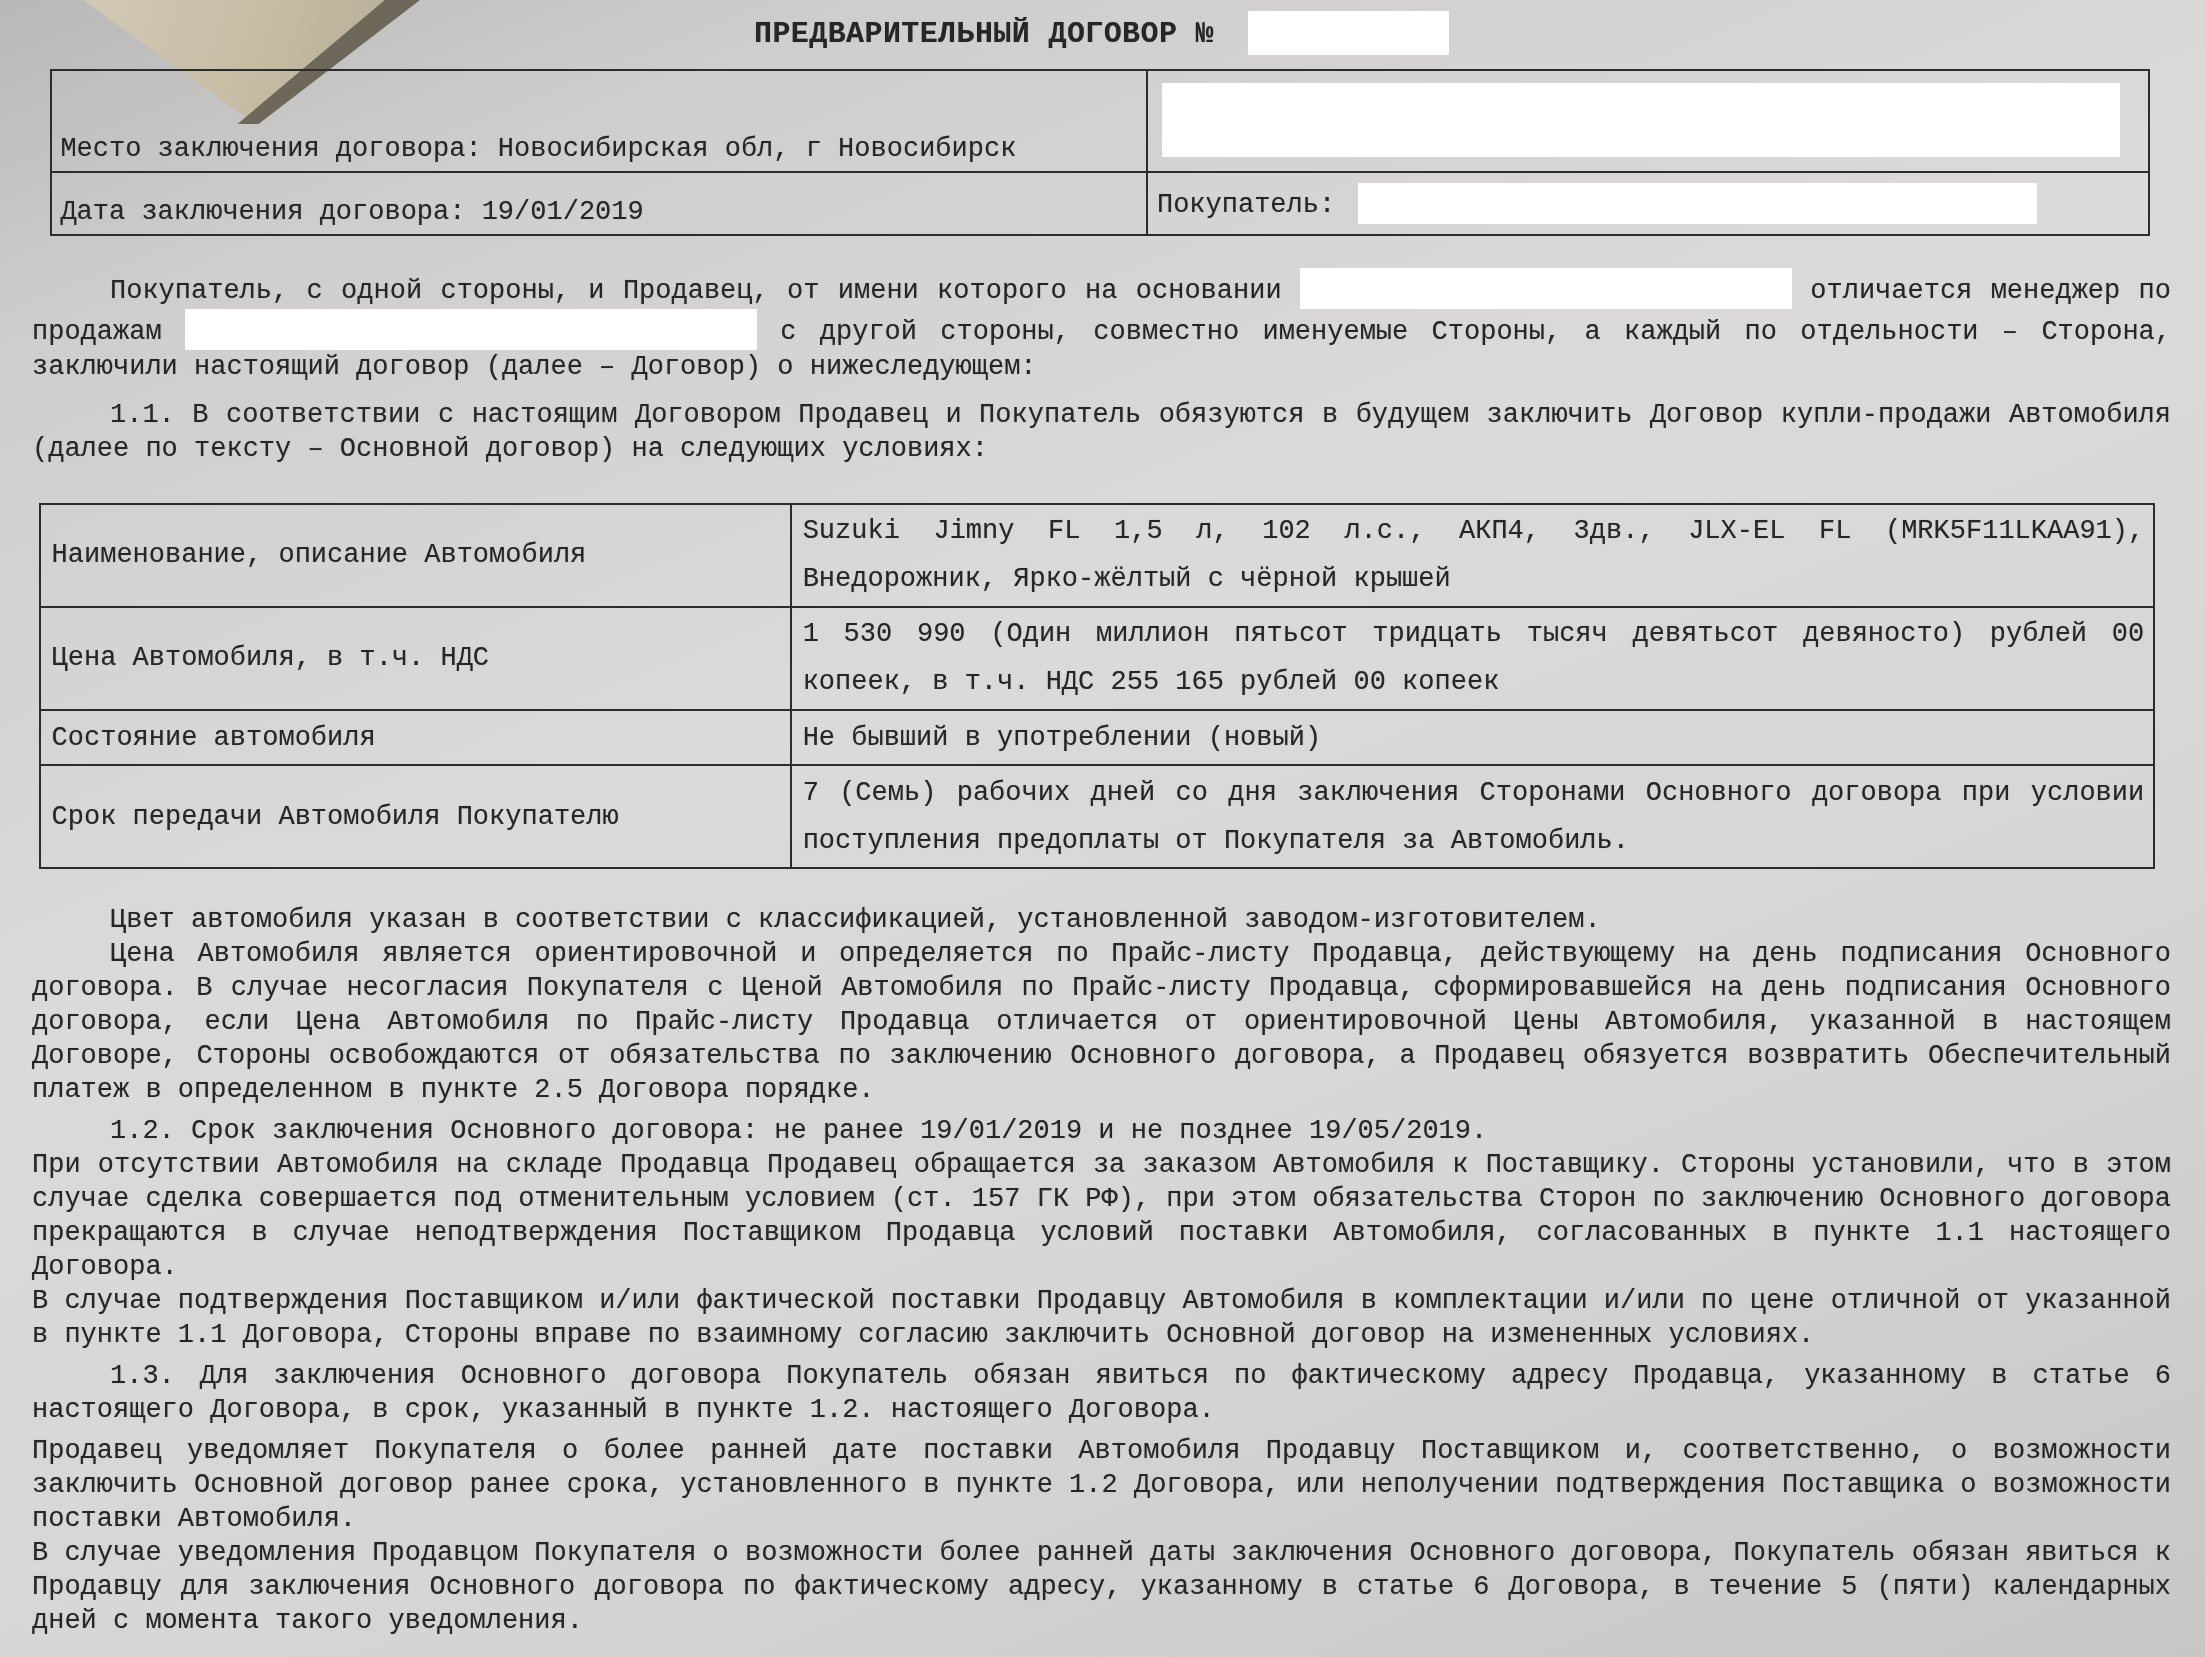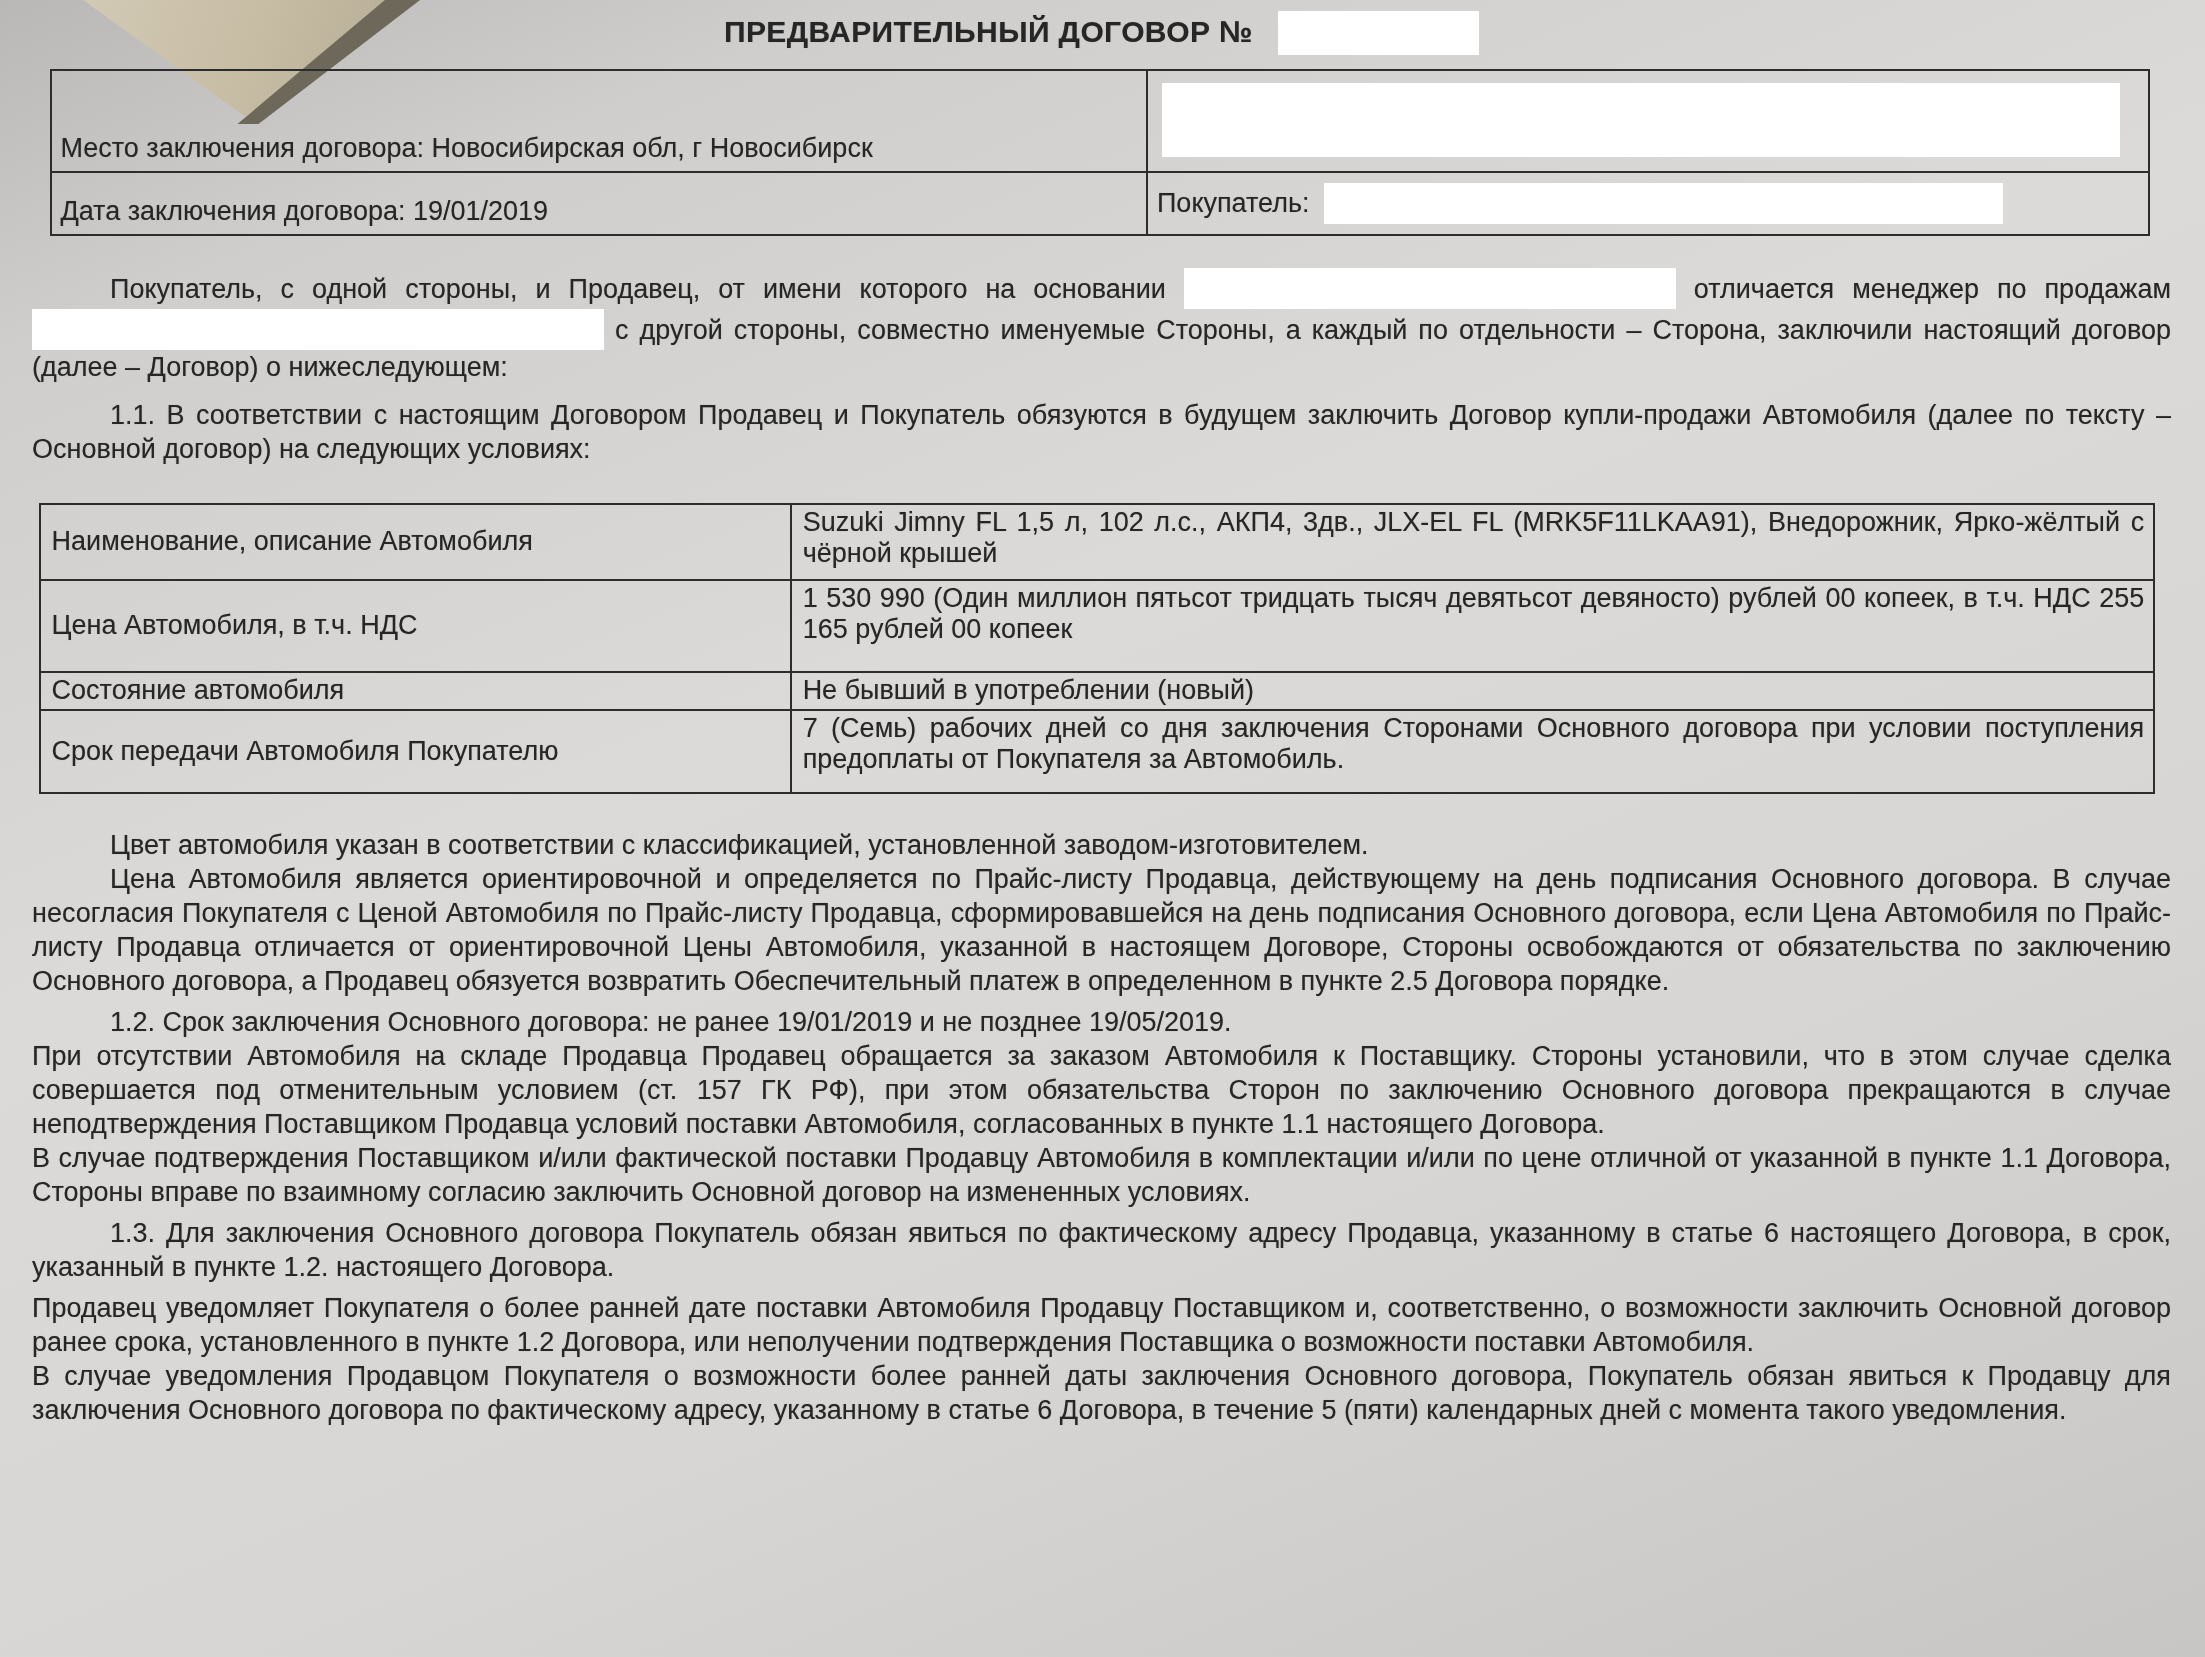--- a/index.html
+++ b/index.html
@@ -1,21 +1,21 @@
 <!DOCTYPE html>
 <html style="font-size:14px"><head>
 <meta charset="utf-8">
 <style>
   html,body{margin:0;padding:0;}
   body{
     width:2206px;height:1658px;overflow:hidden;position:relative;
     background:linear-gradient(158deg,#b9b8b6 0%,#cfcecc 14%,#dbdad8 40%,#d7d6d4 68%,#c7c6c4 100%);
     font-family:"Liberation Sans","DejaVu Sans",sans-serif;
   }
-  .photo{position:absolute;inset:0;}
+  .photo{position:absolute;inset:0;font-family:Liberation Mono, monospace;}
   
   .corner-object{
     position:absolute;left:69px;top:0;width:351px;height:124px;z-index:1;
     background:linear-gradient(108deg,#d3cab6 0%,#c7bda5 50%,#b3aa93 100%);
     clip-path:polygon(4% 0, 100% 0, 53% 100%);
   }
   .corner-edge{
     position:absolute;left:69px;top:0;width:351px;height:124px;z-index:2;
     background:#6e685b;
     clip-path:polygon(100% 0, 90% 0, 48% 100%, 54% 100%);
@@ -48,21 +48,21 @@
   .inline-redact{display:inline-block;height:41px;vertical-align:-11.5px;}
   .redact-basis{width:492px;}
   .redact-manager{width:572px;}
 
   .section-heading{text-align:center;font-size:28px;font-weight:bold;margin:46px 0 0 0;line-height:34px;}
   .clause11{margin-top:14px;}
 
   .car-table{width:2116px;margin:37px 0 0 7px;table-layout:fixed;}
   .car-table td{border:2.6px solid #2c2c2c;}
   .label-cell{width:34.6%;vertical-align:middle;padding:1.8px 7px 1.8px 10.6px;}
-  .value-cell{text-align:justify;vertical-align:top;padding:2.6px 8.8px 2.6px 10.6px;line-height:31px;}
+  .value-cell{text-align:justify;vertical-align:top;padding:2.6px 8.8px 2.6px 10.6px;line-height:48px;}
   .ct-row1{height:76px;}
   .ct-row2{height:92px;}
   .ct-row3{height:34px;}
   .ct-row4{height:83px;}
 
   .color-note{margin-top:34px;}
   .spaced{margin-top:7px;}
 </style>
 </head>
 <body>

